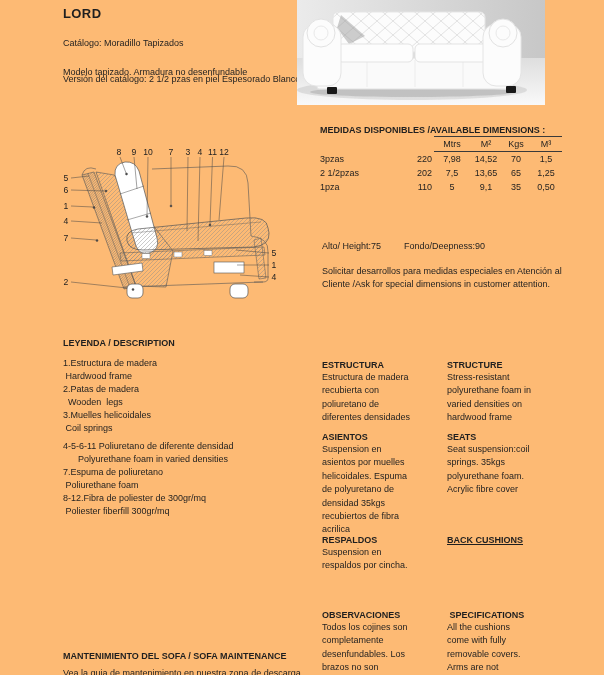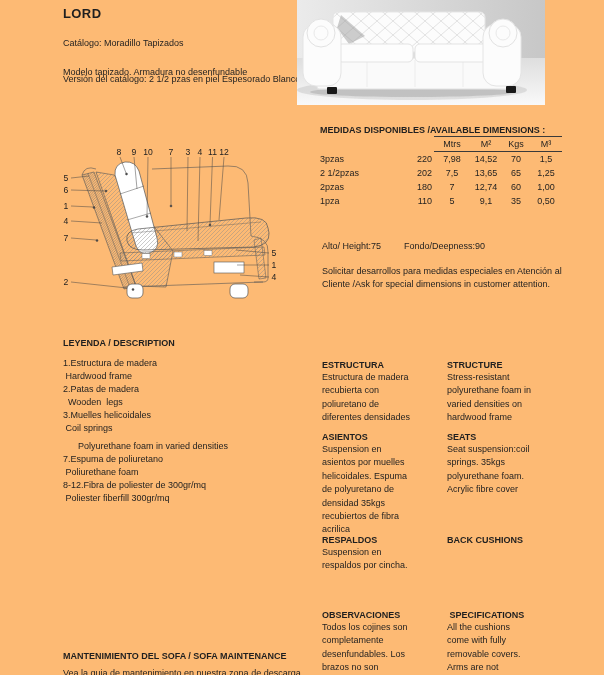--- a/index.html
+++ b/index.html
@@ -107,28 +107,20 @@
       </tr>
       <tr>
         <td class="l">2 1/2pzas</td>
         <td class="r">202</td>
         <td class="c">7,5</td>
         <td class="c">13,65</td>
         <td class="c">65</td>
         <td class="c">1,25</td>
       </tr>
       <tr>
-        <td class="l">2pzas</td>
-        <td class="r">180</td>
-        <td class="c">7</td>
-        <td class="c">12,74</td>
-        <td class="c">60</td>
-        <td class="c">1,00</td>
-      </tr>
-      <tr>
         <td class="l">1pza</td>
         <td class="r">110</td>
         <td class="c">5</td>
         <td class="c">9,1</td>
         <td class="c">35</td>
         <td class="c">0,50</td>
       </tr>
     </tbody>
   </table>
 
@@ -214,20 +206,21 @@
 
   <div class="abs" style="left:63px;top:338px;">
     <div class="b" style="margin-bottom:9px;">LEYENDA / DESCRIPTION</div>
     <div class="legend-lines">
       <div>1.Estructura de madera</div>
       <div> Hardwood frame</div>
       <div>2.Patas de madera</div>
       <div>  Wooden  legs</div>
       <div>3.Muelles helicoidales</div>
       <div> Coil springs</div>
+      <div>4-5-6-11 Poliuretano de diferente densidad</div>
       <div>      Polyurethane foam in varied densities</div>
       <div>7.Espuma de poliuretano</div>
       <div> Poliurethane foam</div>
       <div>8-12.Fibra de poliester de 300gr/mq</div>
       <div> Poliester fiberfill 300gr/mq</div>
     </div>
   </div>
 
   <div class="abs spec" style="left:322px;top:360px;">
     <div class="sp-title">ESTRUCTURA</div>
@@ -260,21 +253,21 @@
 springs. 35kgs
 polyurethane foam.
 Acrylic fibre cover</div>
   </div>
 
   <div class="abs spec" style="left:322px;top:535px;">
     <div class="sp-title">RESPALDOS</div>
     <div class="pre">Suspension en
 respaldos por cincha.</div>
   </div>
-  <div class="abs spec" style="left:447px;top:535px;">
+  <div class="abs spec" style="left:447px;top:535px;text-decoration:underline;">
     <div class="sp-title">BACK CUSHIONS</div>
   </div>
 
   <div class="abs spec" style="left:322px;top:610px;">
     <div class="sp-title">OBSERVACIONES</div>
     <div class="pre">Todos los cojines son
 completamente
 desenfundables. Los
 brazos no son
 desmontables</div>

